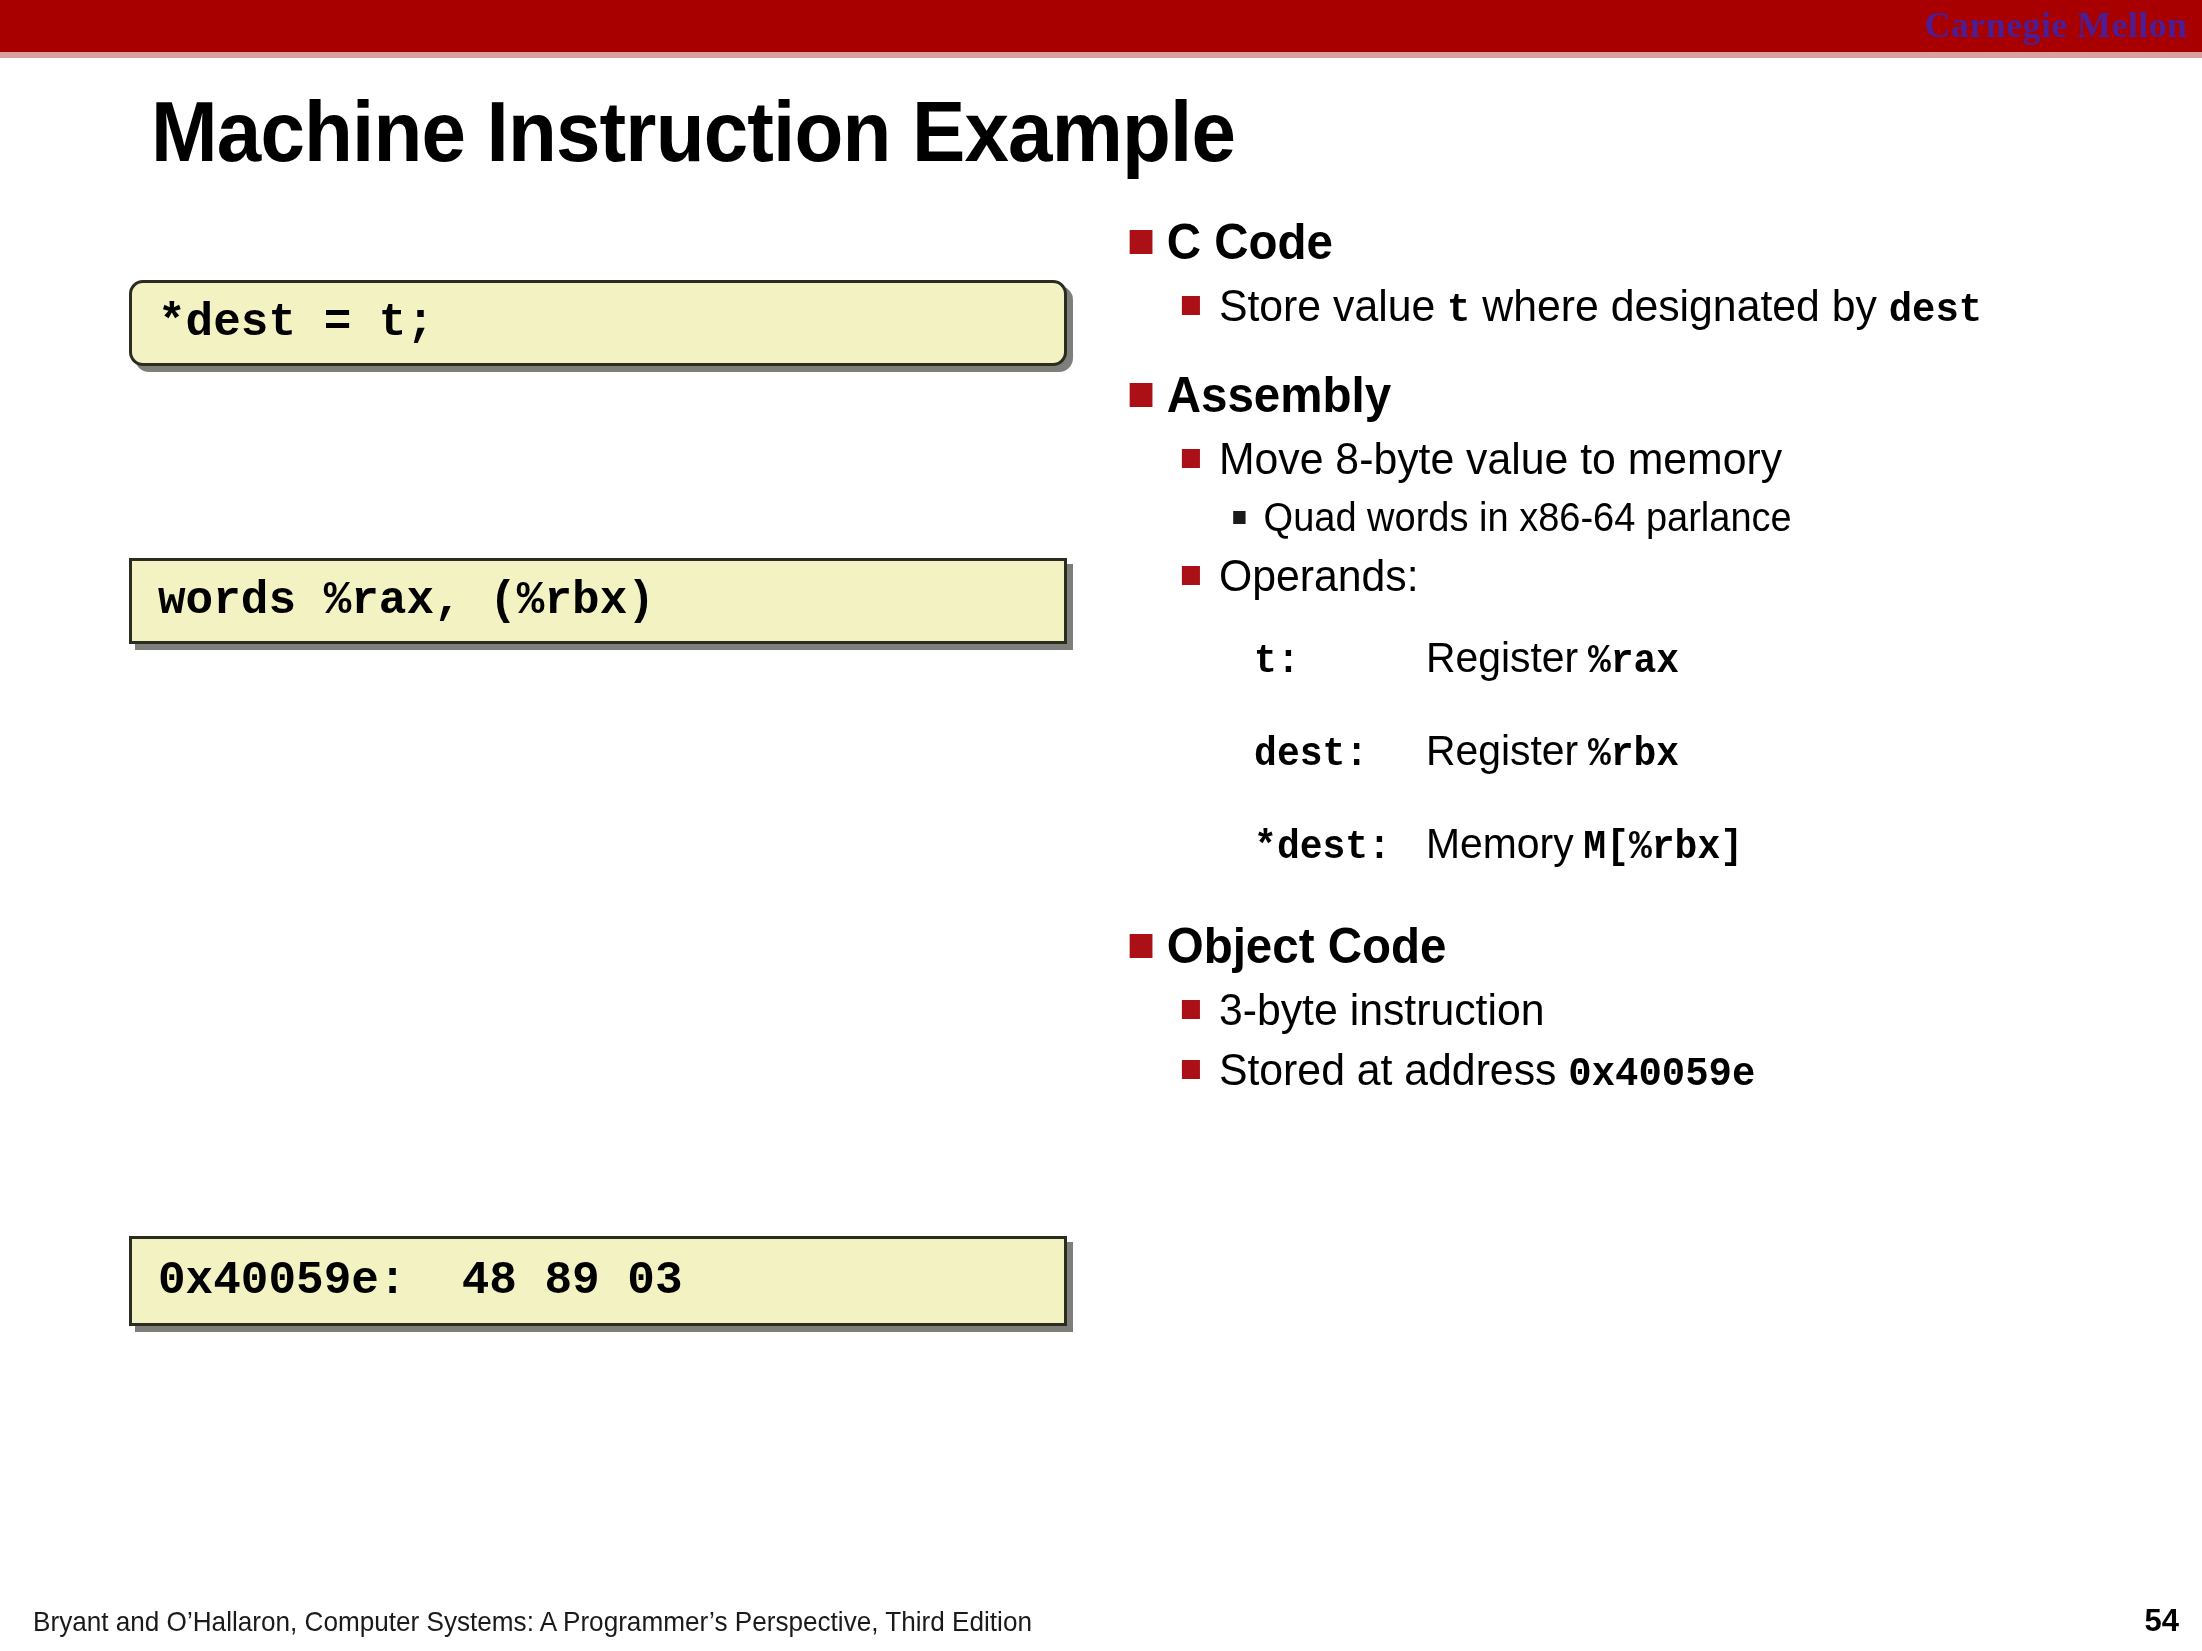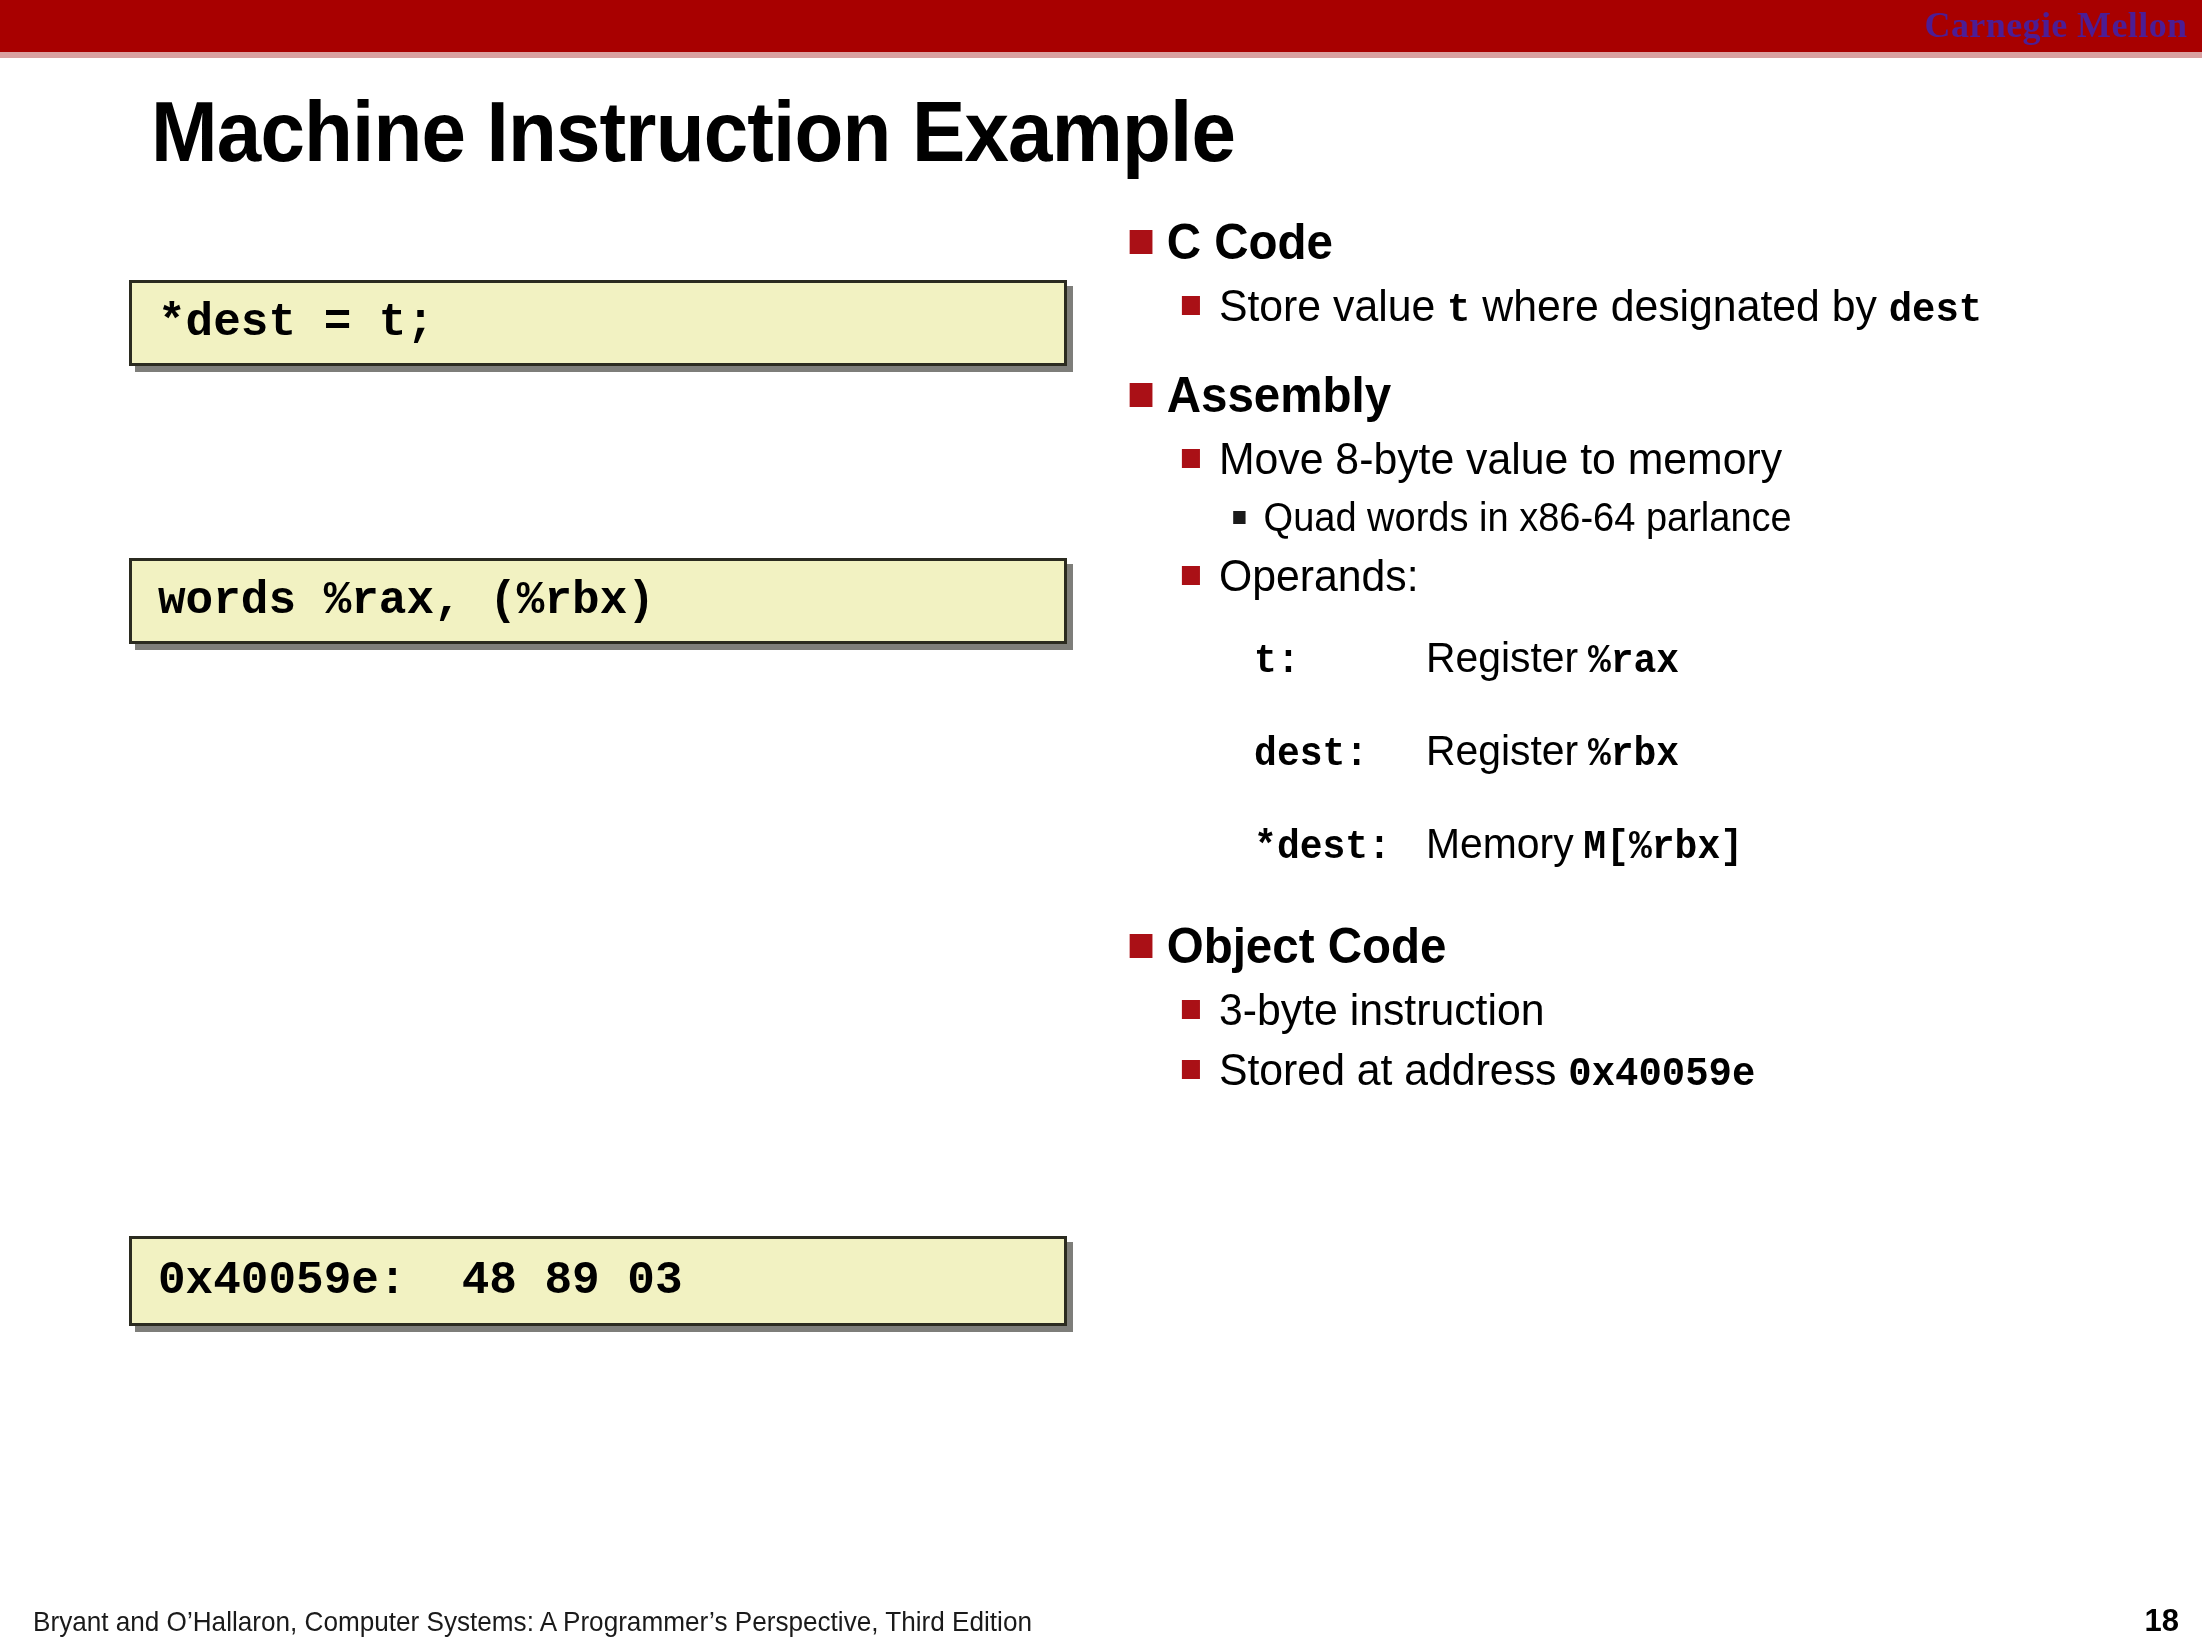--- a/index.html
+++ b/index.html
@@ -75,21 +75,21 @@
   }
   .code-box .code-text {
     font-family: "Liberation Mono", "DejaVu Sans Mono", monospace;
     font-weight: bold;
     font-size: 46px;
     line-height: 52px;
     color: #000000;
     white-space: pre;
     letter-spacing: 0px;
   }
-  #box-c      { left: 129px; top: 280px;  width: 938px; height: 86px; }
+  #box-c      { left: 129px; top: 280px;  width: 938px; height: 86px; border-radius: 14px; }
   #box-asm    { left: 129px; top: 558px;  width: 938px; height: 86px; }
   #box-object { left: 129px; top: 1192px; width: 938px; height: 90px; margin-top: 44px; }
 
   
   .outline {
     position: absolute;
     left: 1123px;
     top: 212px;
     width: 1075px;
   }
@@ -300,16 +300,16 @@
       <span>3-byte instruction</span>
     </div>
     <div class="lvl2">
       <span class="sq"></span>
       <span>Stored at address </span><span class="mono">0x40059e</span>
     </div>
 
   </div>
 
   <div class="footer-text">Bryant and O’Hallaron, Computer Systems: A Programmer’s Perspective, Third Edition</div>
-  <div class="page-number">18</div>
+  <div class="page-number">54</div>
 
 </div>
 
 
 </body></html>

